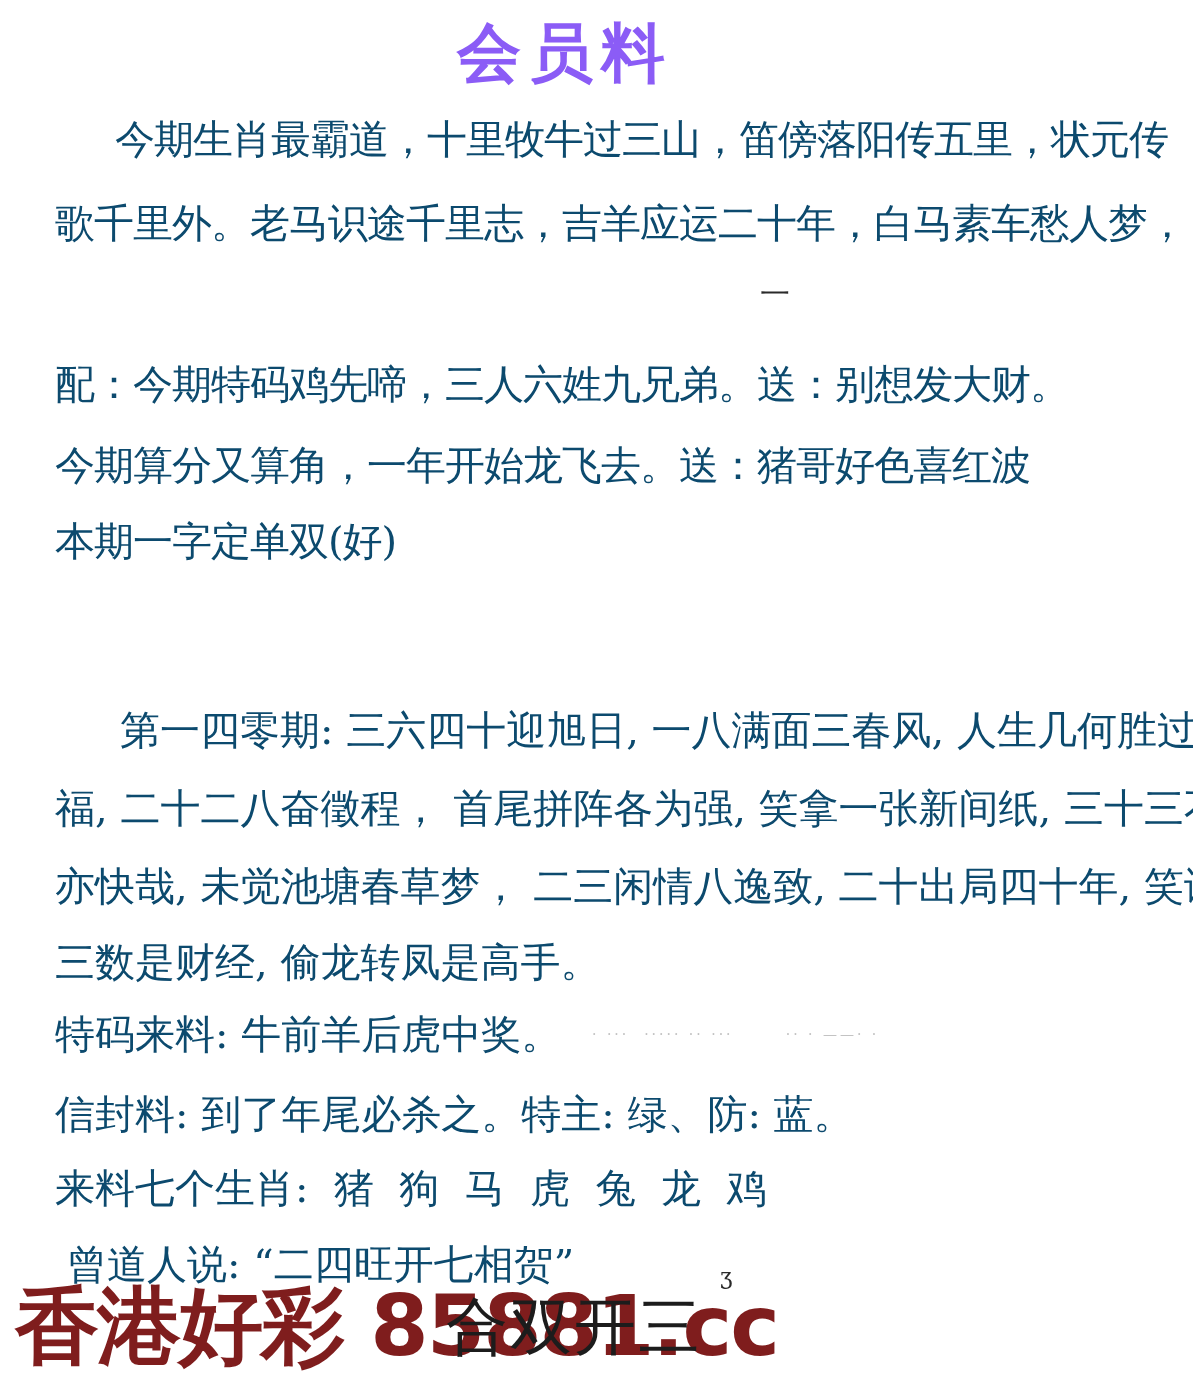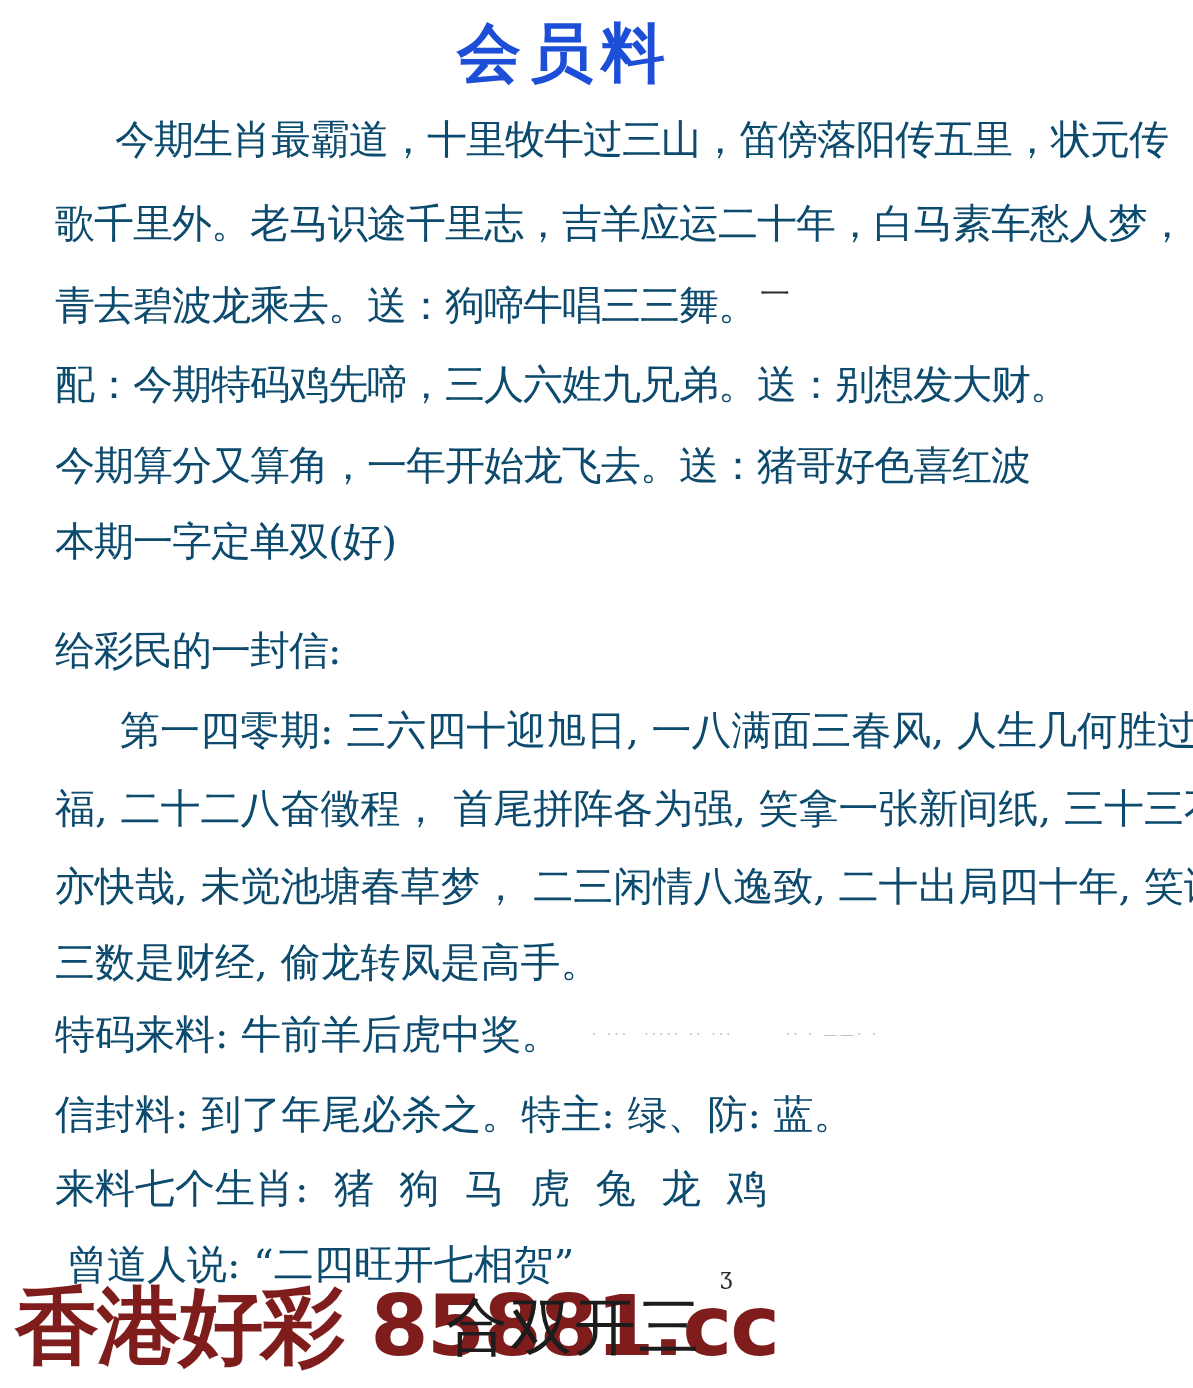--- a/index.html
+++ b/index.html
@@ -24,21 +24,21 @@
     letter-spacing: -1px;
     color: #0c4a6e;
   }
   .section-title {
     position: absolute;
     white-space: pre;
     font-size: 64px;
     line-height: 1.1;
     letter-spacing: 8px;
     font-weight: bold;
-    color: #1d4ed8;
+    color: #8b5cf6;
   }
   .letter-line { letter-spacing: 0px; }
   .stray-dash {
     position: absolute;
     font-size: 30px;
     color: #2a2a2a;
     letter-spacing: 0;
     white-space: pre;
   }
   .faint-marks {
@@ -85,32 +85,30 @@
 <body>
 
 <div id="page">
 
   <div class="section-title" style="left:457px; top:18px;">会员料</div>
 
   <div class="line" style="left:115px; top:116px;">今期生肖最霸道，十里牧牛过三山，笛傍落阳传五里，状元传</div>
 
   <div class="line" style="left:55px; top:200px;">歌千里外。老马识途千里志，吉羊应运二十年，白马素车愁人梦，</div>
 
-  <div class="line" style="left:55px; top:282px;">青去碧波龙乘去。送：狗啼牛唱三三舞。</div>
 
   <div class="stray-dash" style="left:760px; top:274px;">一</div>
 
   <div class="line" style="left:55px; top:442px;">今期算分又算角，一年开始龙飞去。送：猪哥好色喜红波</div>
 
   <div class="line" style="left:55px; top:361px;">配：今期特码鸡先啼，三人六姓九兄弟。送：别想发大财。</div>
 
   <div class="line" style="left:55px; top:518px;text-align:center;">本期一字定单双(好)</div>
 
 
-  <div class="line" style="left:55px; top:627px;">给彩民的一封信:</div>
 
   <div class="line letter-line" style="left:120px; top:707px;">第一四零期: 三六四十迎旭日, 一八满面三春风, 人生几何胜过</div>
 
   <div class="line letter-line" style="left:55px; top:785px;">福, 二十二八奋徵程， 首尾拼阵各为强, 笑拿一张新间纸, 三十三不</div>
 
   <div class="line letter-line" style="left:55px; top:863px;">亦快哉, 未觉池塘春草梦， 二三闲情八逸致, 二十出局四十年, 笑谈</div>
 
   <div class="line letter-line" style="left:55px; top:939px;">三数是财经, 偷龙转凤是高手。</div>
 
   <div class="line letter-line" style="left:55px; top:1011px;">特码来料: 牛前羊后虎中奖。</div>

